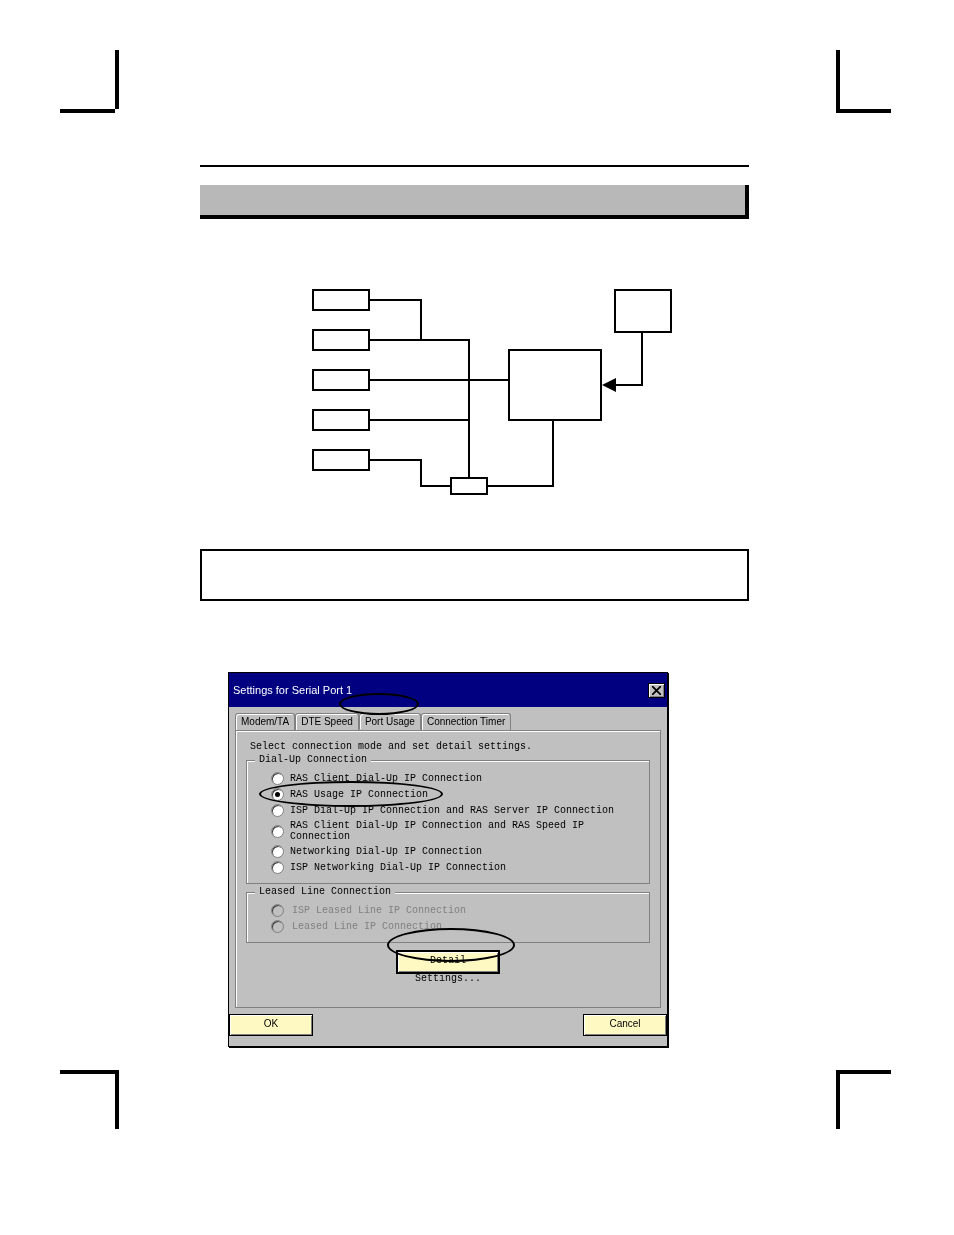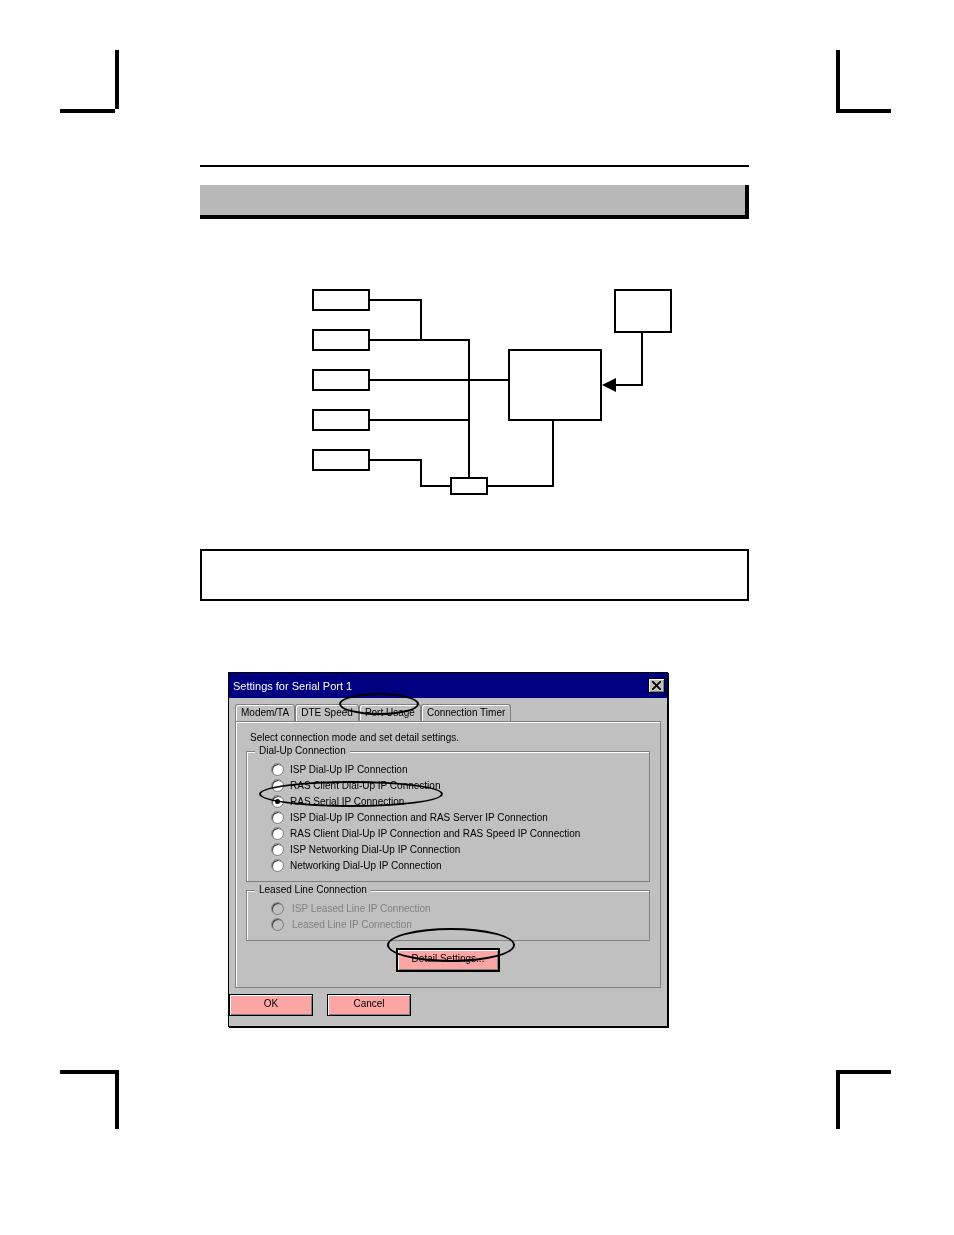--- a/index.html
+++ b/index.html
@@ -100,21 +100,21 @@
     border: 1px solid #000;
     box-shadow: 1px 1px 0 #000;
     font-family: "MS Sans Serif", Tahoma, Arial, sans-serif;
     font-size: 10px;
   }
   .titlebar {
     background: #000080;
     color: #fff;
     display: flex;
     align-items: center;
-    height: 25px;
+    height: 34px;
     padding: 0 2px 0 4px;
     font-size: 11px;
   }
   .titlebar .spacer { flex: 1; }
   .titlebar .close {
     width: 15px; height: 13px;
     background: #c0c0c0;
     border: 1px solid #000;
     position: relative;
     box-shadow: inset 1px 1px 0 #fff, inset -1px -1px 0 #808080;
@@ -142,22 +142,23 @@
   .tab.active {
     background: #c0c0c0;
     z-index: 2;
     border-bottom: 1px solid #c0c0c0;
     text-align: right;
   }
   .tab-panel {
     margin: 0 6px 6px 6px;
     border: 1px solid #808080;
     box-shadow: inset 1px 1px 0 #fff;
-    padding: 10px 10px 14px 10px;
-    background: #c0c0c0;
+    padding: 10px 10px 32px 10px;
+    background: #c0c0c0;
+    font-family: Liberation Mono, monospace;
   }
   .instr { margin: 0 0 8px 4px; }
 
   .group {
     border: 1px solid #808080;
     box-shadow: inset 1px 1px 0 #fff;
     padding: 8px 8px 6px 8px;
     margin-bottom: 8px;
     position: relative;
   }
@@ -188,35 +189,35 @@
   }
   .radio.disabled { background: #c0c0c0; }
   .radio .dot {
     width: 5px; height: 5px;
     background: #000;
     border-radius: 50%;
   }
 
   .btn {
     display: inline-block;
-    background: #fca5a5;
+    background: #fef9c3;
     border: 1px solid #000;
     box-shadow: inset 1px 1px 0 #fff, inset -1px -1px 0 #808080;
     height: 20px;
     line-height: 18px;
     text-align: center;
     font-size: 10px;
     padding: 0 2px;
   }
   .btn.default {
     outline: 1px solid #000;
   }
   .btn-row {
     display: flex;
-    justify-content: flex-start;
+    justify-content: space-between;
     gap: 14px;
     margin-top: 6px;
   }
   .btn-row .btn { width: 78px; }
   .detail-row {
     display:flex; justify-content:center; margin: 6px 0 2px 0;
   }
   .detail-row .btn { width: 96px; }
 
   
@@ -300,47 +301,43 @@
     </div>
 
     <div class="tab-panel">
       <div class="instr">Select connection mode and set detail settings.</div>
 
       <div class="group">
         <div class="group-title">Dial-Up Connection</div>
 
         <div class="radio-row">
           <span class="radio"></span>
-          <span>ISP Dial-Up IP Connection</span>
-        </div>
-        <div class="radio-row">
-          <span class="radio"></span>
           <span>RAS Client Dial-Up IP Connection</span>
         </div>
         <div class="radio-row">
           <span class="radio">
               <span class="dot"></span>
             </span>
-          <span>RAS Serial IP Connection</span>
+          <span>RAS Usage IP Connection</span>
         </div>
         <div class="radio-row">
           <span class="radio"></span>
           <span>ISP Dial-Up IP Connection and RAS Server IP Connection</span>
         </div>
         <div class="radio-row">
           <span class="radio"></span>
           <span>RAS Client Dial-Up IP Connection and RAS Speed IP Connection</span>
         </div>
         <div class="radio-row">
           <span class="radio"></span>
+          <span>Networking Dial-Up IP Connection</span>
+        </div>
+        <div class="radio-row">
+          <span class="radio"></span>
           <span>ISP Networking Dial-Up IP Connection</span>
-        </div>
-        <div class="radio-row">
-          <span class="radio"></span>
-          <span>Networking Dial-Up IP Connection</span>
         </div>
       </div>
 
       <div class="group">
         <div class="group-title">Leased Line Connection</div>
 
         <div class="radio-row disabled">
           <span class="radio disabled"></span>
           <span>ISP Leased Line IP Connection</span>
         </div>

